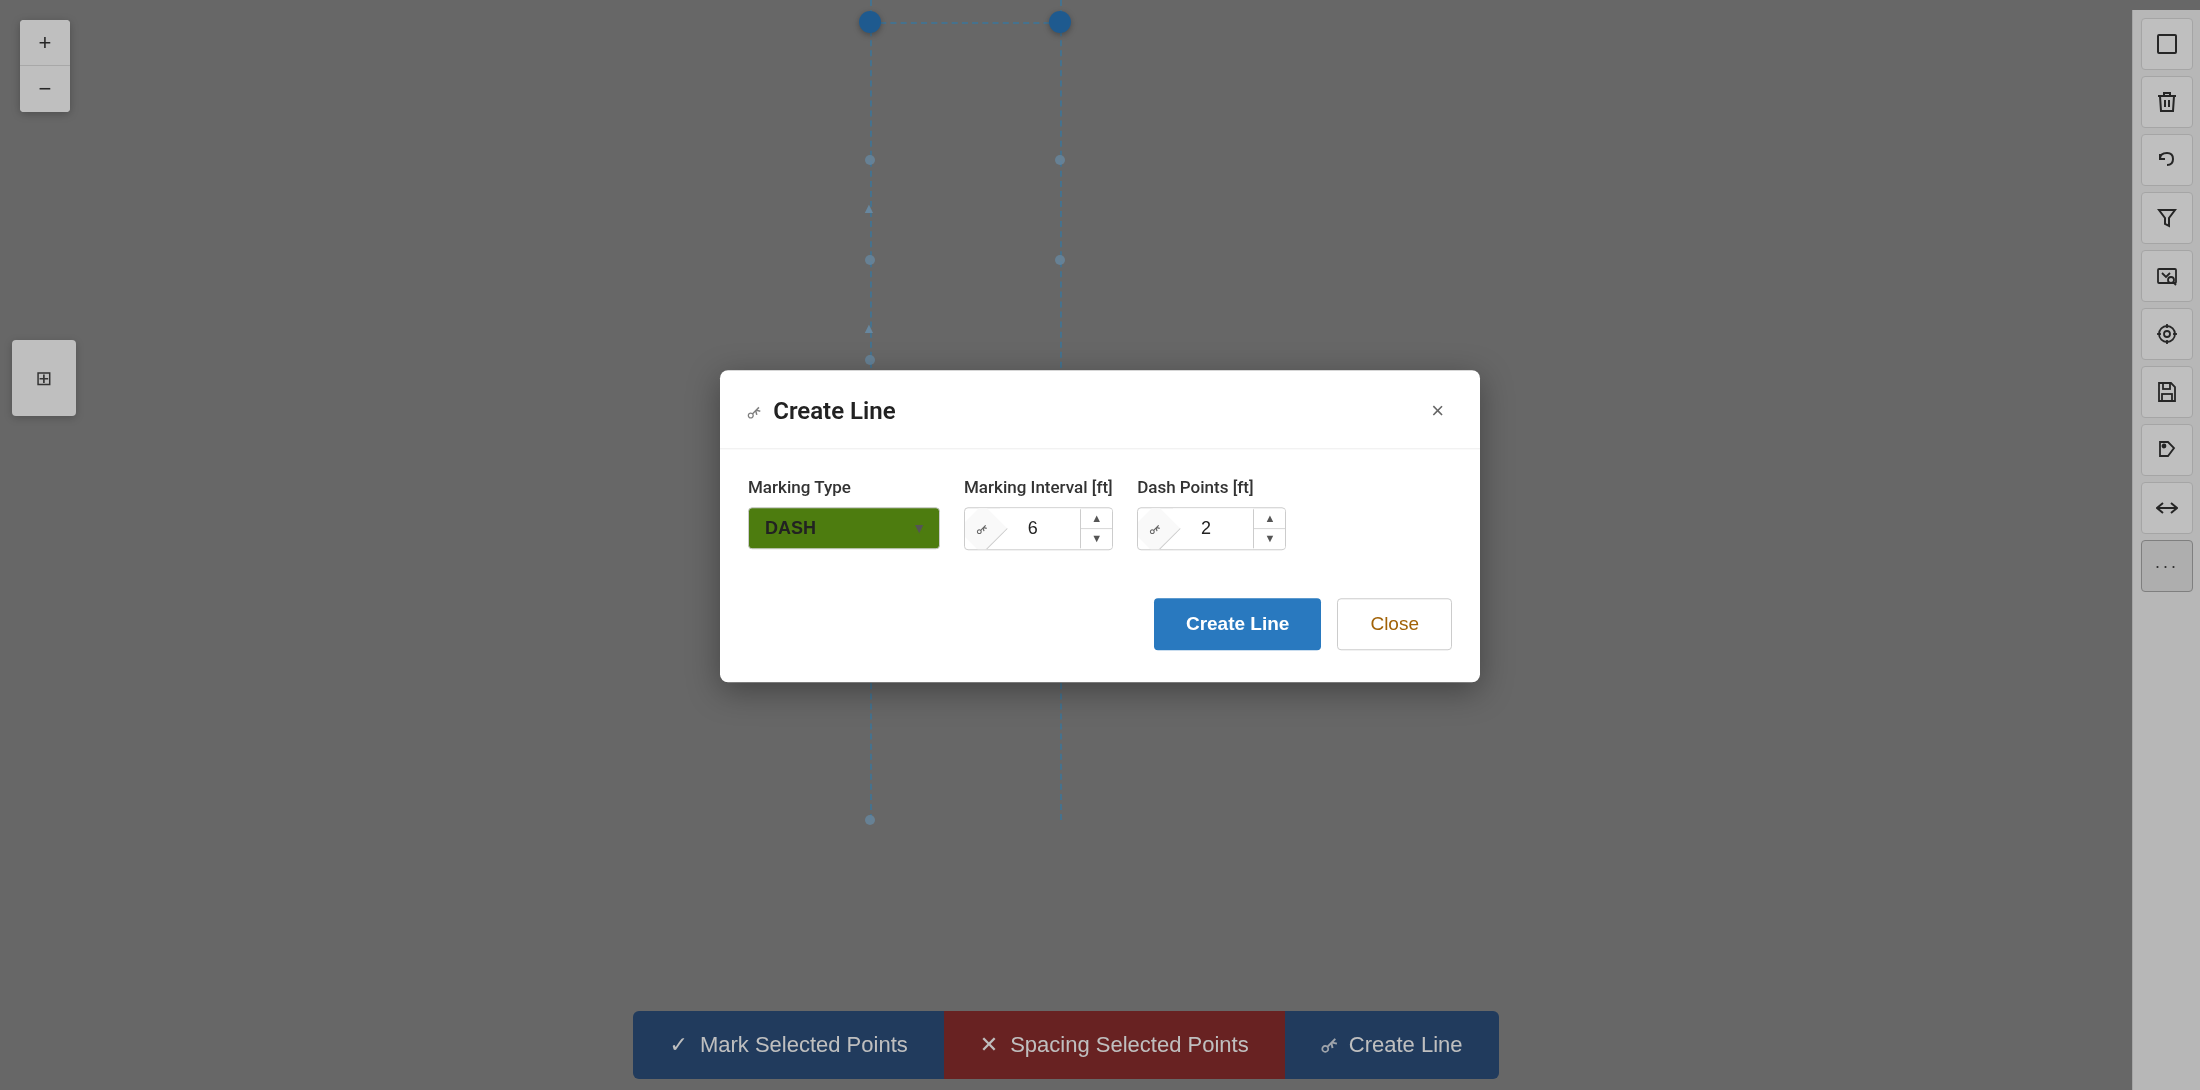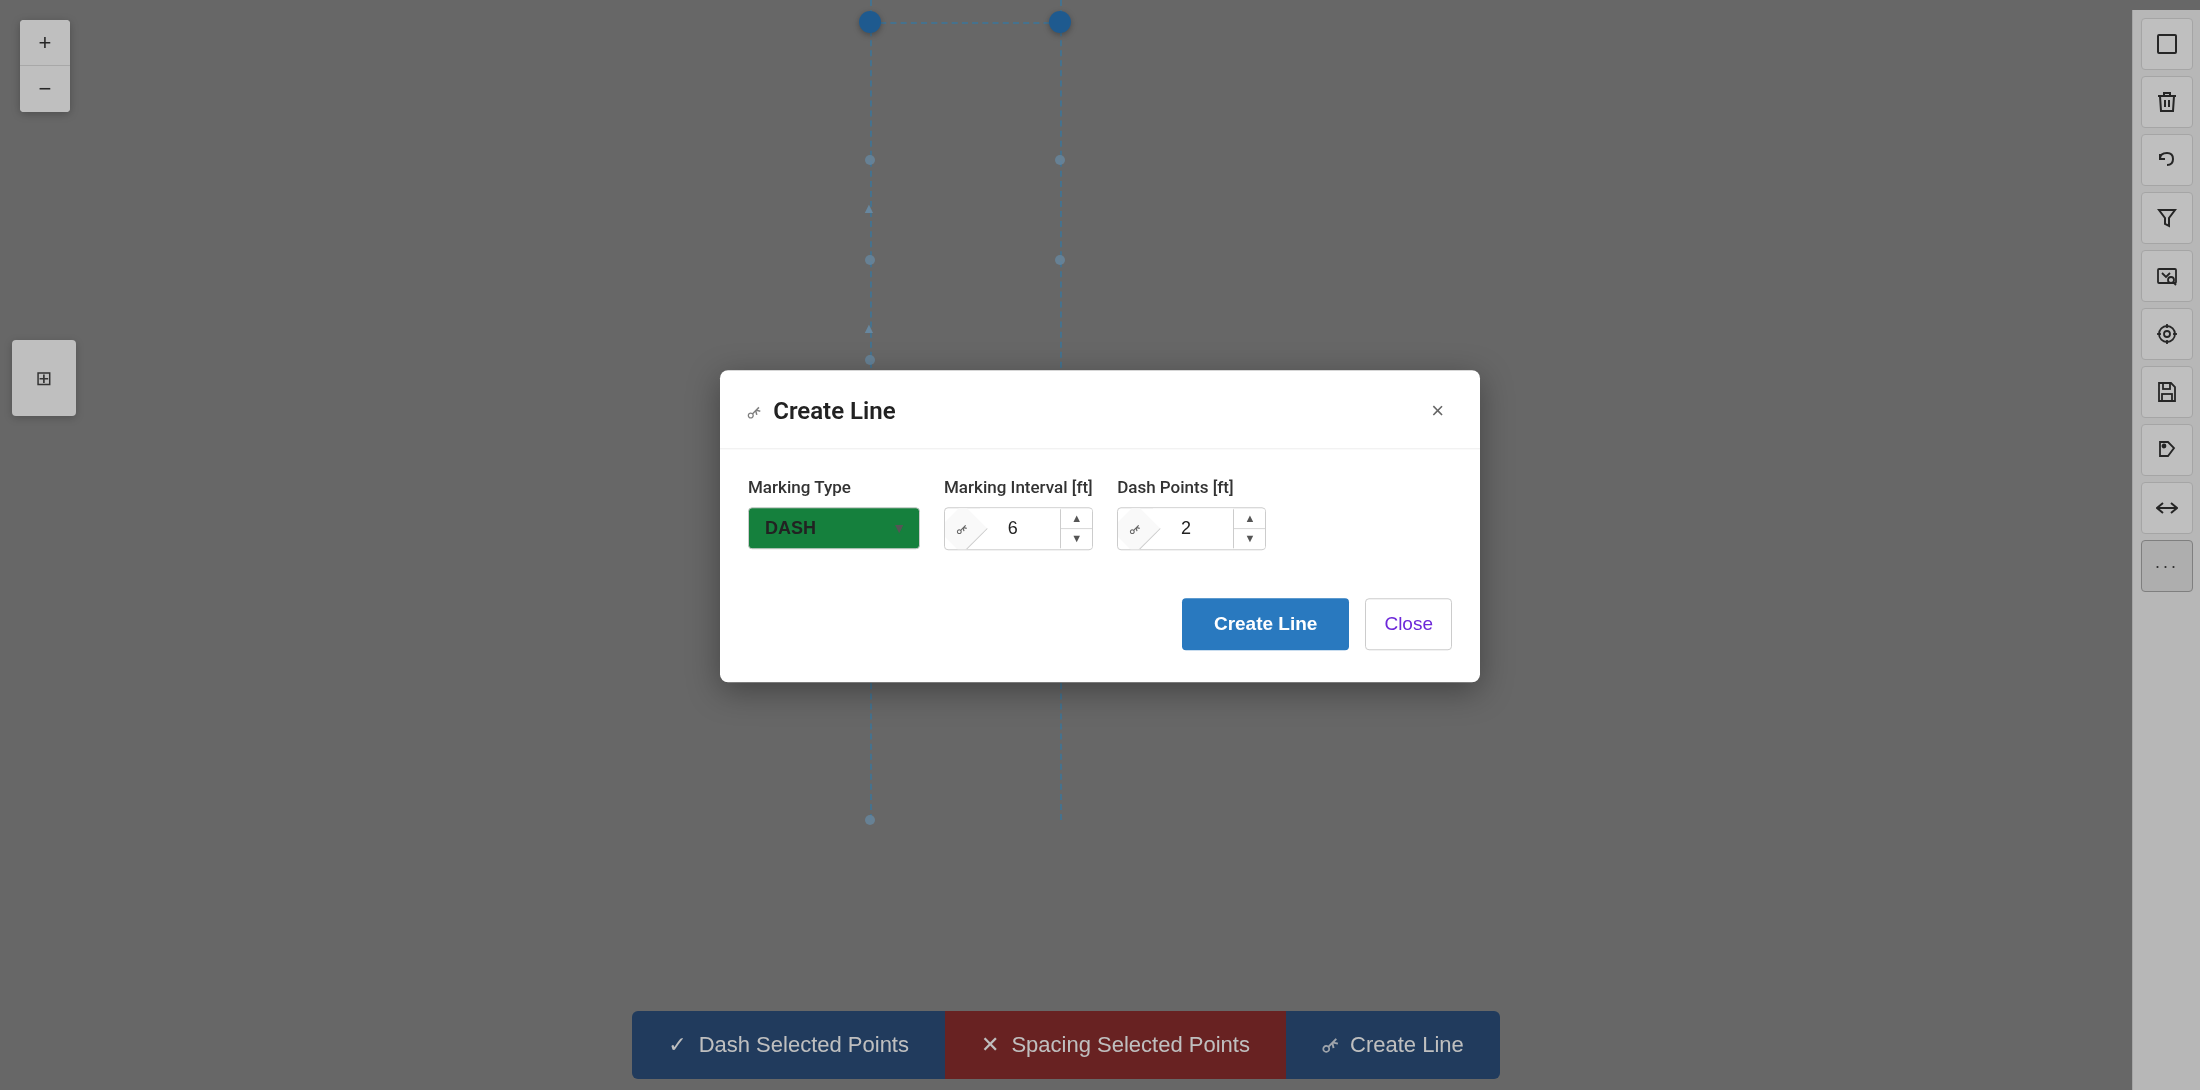--- a/index.html
+++ b/index.html
@@ -232,29 +232,29 @@
 
     .form-select-wrap {
       position: relative;
       display: inline-flex;
       align-items: center;
     }
 
     .form-select {
       appearance: none;
       -webkit-appearance: none;
-      background: #15803d;
+      background: #4d7c0f;
       border: 1px solid #ccc;
       border-radius: 4px;
       padding: 10px 44px 10px 16px;
       font-size: 18px;
       font-weight: 600;
       color: #222;
       cursor: pointer;
-      width: 172px;
+      width: 192px;
     }
     .select-arrow {
       position: absolute;
       right: 14px;
       top: 50%;
       transform: translateY(-50%);
       pointer-events: none;
       font-size: 14px;
       color: #555;
     }
@@ -313,24 +313,24 @@
       border: none;
       border-radius: 4px;
       padding: 14px 32px;
       font-size: 19px;
       font-weight: 600;
       cursor: pointer;
     }
 
     .btn-secondary {
       background: white;
-      color: #6d28d9;
+      color: #a16207;
       border: 1px solid #ccc;
       border-radius: 4px;
-      padding: 14px 18px;
+      padding: 14px 32px;
       font-size: 19px;
       font-weight: 500;
       cursor: pointer;
     }
   </style>
 </head>
 <body>
 
 <div id="map-canvas">
 
@@ -428,21 +428,21 @@
     </svg>
   </button>
   <button class="toolbar-btn active" title="More">
     <span style="font-size:18px; letter-spacing:2px; color:#444;">···</span>
   </button>
 </div>
 
 <div id="bottom-toolbar">
   <button class="bottom-btn bottom-btn-mark">
     <span>✓</span>
-    <span>Dash Selected Points</span>
+    <span>Mark Selected Points</span>
   </button>
   <button class="bottom-btn bottom-btn-exclude">
     <span>✕</span>
     <span>Spacing Selected Points</span>
   </button>
   <button class="bottom-btn bottom-btn-create">
     <span style="transform:rotate(45deg); display:inline-block; opacity:0.8;">⚷</span>
     <span>Create Line</span>
   </button>
 </div>

